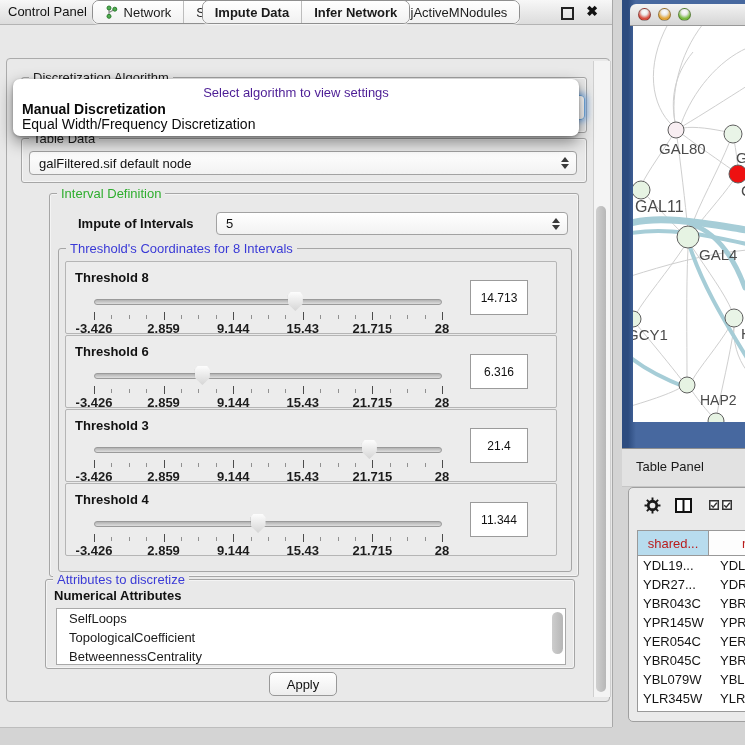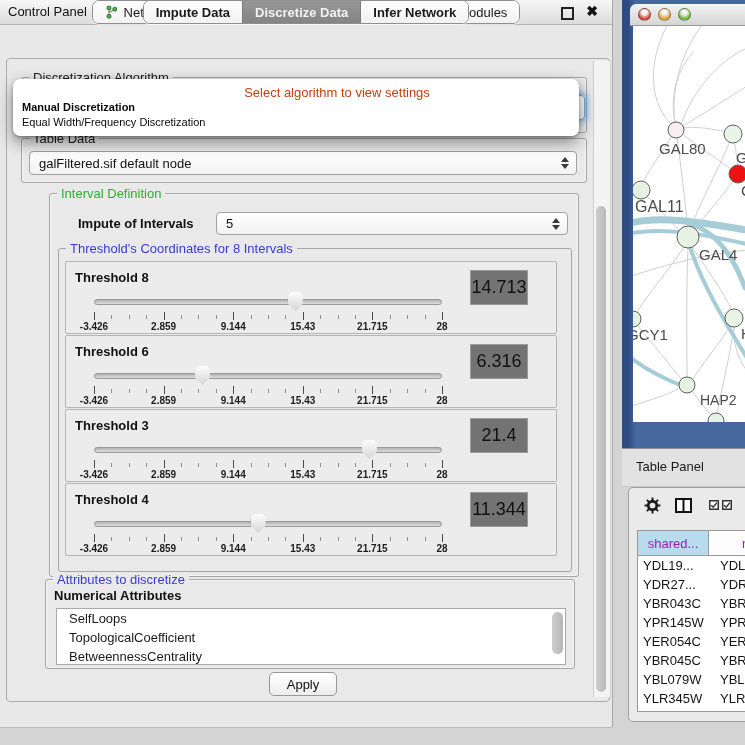--- a/index.html
+++ b/index.html
@@ -32,43 +32,43 @@
   .glabel.blue{color:#3a3ad6;}
 
   .combo{position:absolute;background:linear-gradient(#ffffff,#f2f2f2);border:1px solid #a2a2a2;border-radius:4px;font-size:13px;color:#111;display:flex;align-items:center;padding-left:9px;box-sizing:border-box;}
   .stepper{position:absolute;right:7px;top:50%;transform:translateY(-50%);display:flex;flex-direction:column;gap:2px;}
   .arr-up{width:0;height:0;border-left:4px solid transparent;border-right:4px solid transparent;border-bottom:5px solid #3a3a3a;}
   .arr-dn{width:0;height:0;border-left:4px solid transparent;border-right:4px solid transparent;border-top:5px solid #3a3a3a;}
 
   #disc-group{left:14px;top:18px;width:564px;height:54px;}
   #hidden-combo{left:20px;top:36px;width:558px;height:25px;border:1px solid #6fa7dd;box-shadow:0 0 6px 2px rgba(100,160,230,.8);}
   #algo-popup{position:absolute;left:6px;top:20px;width:566px;height:57px;background:#fff;border-radius:7px;box-shadow:0 6px 16px rgba(0,0,0,.45),0 1px 3px rgba(0,0,0,.3);z-index:30;}
-  #popup-placeholder{position:absolute;top:6px;left:0;width:100%;text-align:center;font-size:13px;color:#c2410c;padding-left:41px;}
-  .popup-opt{position:absolute;left:2px;width:560px;height:15px;font-size:11px;color:#0a0a0a;padding-left:1px;}
+  #popup-placeholder{position:absolute;top:6px;left:0;width:100%;text-align:center;font-size:13px;color:#4c1d95;}
+  .popup-opt{position:absolute;left:2px;width:560px;height:15px;font-size:14px;color:#0a0a0a;padding-left:1px;}
   .popup-opt.bold{font-weight:bold;}
 
   #tabledata-group{left:14px;top:79px;width:564px;height:43px;}
   #tabledata-combo{left:22px;top:92px;width:548px;height:24px;}
 
   #interval-group{left:42px;top:134px;width:528px;height:382px;}
   #noi-label{position:absolute;left:28px;top:22px;font-size:13px;font-weight:bold;color:#111;}
   #noi-combo{left:166px;top:18px;width:352px;height:23px;}
 
   #thr-group{left:8px;top:54px;width:512px;height:322px;position:absolute;border:1px solid #a6a6a6;border-radius:3px;}
   .th-box{position:absolute;left:6px;width:490px;height:71px;background:#ececec;border:1px solid #b5b5b5;border-radius:2px;}
   .th-label{position:absolute;left:9px;top:8px;font-size:13px;font-weight:bold;color:#111;}
   .sl-zone{position:absolute;left:28px;top:30px;width:348px;height:20px;}
   .sl-track{position:absolute;left:0;top:7px;width:100%;height:6px;background:linear-gradient(#b2b2b2,#dedede);border:1px solid #9a9a9a;border-radius:4px;box-sizing:border-box;}
   .sl-thumb{position:absolute;top:0;width:15px;height:19px;background:linear-gradient(#fdfdfd,#d5d5d5);clip-path:polygon(50% 100%,0 62%,0 18%,18% 0,82% 0,100% 18%,100% 62%);filter:drop-shadow(0 0 1px #777);}
   .sl-ticks{position:absolute;left:28px;top:50px;width:348px;height:8px;}
   .tick{position:absolute;top:3px;width:1px;height:4px;background:#909090;}
   .tick.major{top:0;height:8px;background:#4c4c4c;}
   .sl-labs{position:absolute;left:28px;top:59px;width:348px;height:11px;}
-  .sl-lab{position:absolute;transform:translateX(-50%);font-size:10px;font-weight:bold;color:#1c1c1c;white-space:nowrap;}
-  .th-value{position:absolute;left:404px;top:8px;width:56px;height:33px;background:#737373;border:1px solid #9b9b9b;display:flex;align-items:center;justify-content:center;font-size:18px;color:#111;}
+  .sl-lab{position:absolute;transform:translateX(-50%);font-size:13px;font-weight:bold;color:#1c1c1c;white-space:nowrap;}
+  .th-value{position:absolute;left:404px;top:18px;width:56px;height:33px;background:#ffffff;border:1px solid #9b9b9b;display:flex;align-items:center;justify-content:center;font-size:12px;color:#111;}
 
   #attr-group{left:38px;top:520px;width:528px;height:88px;}
   #attr-list-header{position:absolute;left:8px;top:8px;font-size:13px;font-weight:bold;color:#111;}
   #attr-list{position:absolute;left:10px;top:28px;width:508px;height:55px;background:#fff;border:1px solid #a9a9a9;overflow:hidden;}
   .attr-item{height:19px;line-height:19px;padding-left:12px;font-size:13px;color:#1a1a1a;white-space:nowrap;}
   #attr-scroll{position:absolute;right:2px;top:2px;width:11px;height:49px;}
   #attr-thumb{position:absolute;left:0;top:1px;width:11px;height:42px;background:linear-gradient(90deg,#cdcdcd,#b6b6b6);border-radius:6px;}
 
   #apply-btn{position:absolute;left:262px;top:613px;width:66px;height:22px;background:linear-gradient(#ffffff,#ededed);border:1px solid #989898;border-radius:5px;font-size:13px;color:#111;display:flex;align-items:center;justify-content:center;}
 
@@ -86,21 +86,21 @@
   .edge{fill:none;stroke:#cfcfcf;stroke-width:1;}
   .teal{fill:none;stroke:#a6cdd7;stroke-linecap:round;}
 
   #table-header-bar{position:absolute;left:622px;top:448px;width:123px;height:37px;background:#e2e2e2;border-top:1px solid #8f8f8f;border-bottom:1px solid #c6c6c6;}
   #table-header-title{position:absolute;left:14px;top:10px;font-size:13px;color:#1a1a1a;}
 
   #table-panel{position:absolute;left:628px;top:487px;width:126px;height:235px;background:#eaeaea;border:1px solid #9f9f9f;border-radius:5px;box-sizing:border-box;}
   .tp-icon{position:absolute;top:9px;display:inline-flex;}
   #tp-table{position:absolute;left:8px;top:42px;width:118px;height:182px;background:#fff;border:1px solid #999;overflow:hidden;box-sizing:border-box;}
   #tp-headrow{display:flex;height:24px;border-bottom:1px solid #999;}
-  .tp-hcell{font-size:13px;color:#a21caf;display:flex;align-items:center;justify-content:center;box-sizing:border-box;white-space:nowrap;overflow:hidden;}
+  .tp-hcell{font-size:13px;color:#b91c1c;display:flex;align-items:center;justify-content:center;box-sizing:border-box;white-space:nowrap;overflow:hidden;}
   .tp-hcell.c1{width:71px;background:#b8dcee;border-right:1px solid #999;}
   .tp-hcell.c2{flex:1;justify-content:flex-start;padding-left:33px;background:#fdfdfd;}
   .trow{display:flex;height:19px;}
   .tcell{font-size:13px;color:#141414;line-height:19px;white-space:nowrap;overflow:hidden;}
   .tcell.c1{width:71px;padding-left:5px;box-sizing:border-box;}
   .tcell.c2{flex:1;padding-left:11px;}
 </style>
 </head>
 <body>
 
@@ -357,23 +357,20 @@
 
       <div id="main-vscroll">
           <div id="main-vthumb"></div>
         </div>
     </div>
 
     <div class="tabrow" id="bottom-tabs-row">
       <div class="tabgroup" id="bottom-tabs">
           <div class="tab">
             <span>Impute Data</span>
-          </div>
-          <div class="tab selected">
-            <span>Discretize Data</span>
           </div>
           <div class="tab">
             <span>Infer Network</span>
           </div>
         </div>
     </div>
   </div>
   <div id="cp-bottom-line"></div>
 
   <div id="net-frame">

